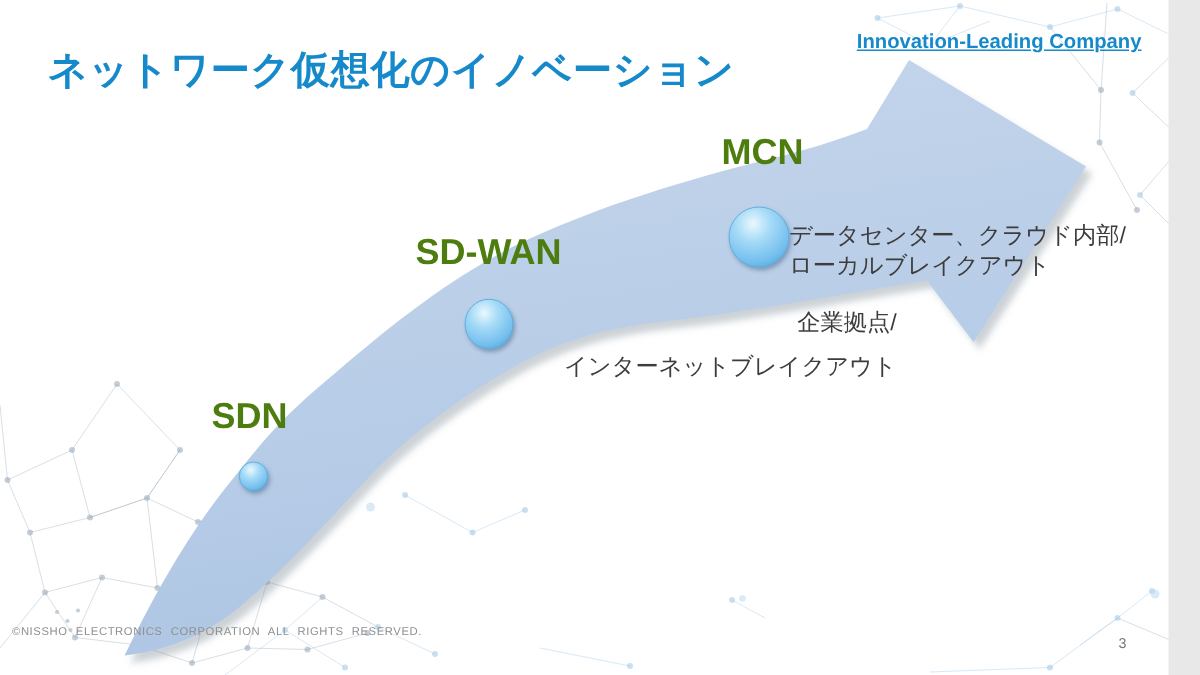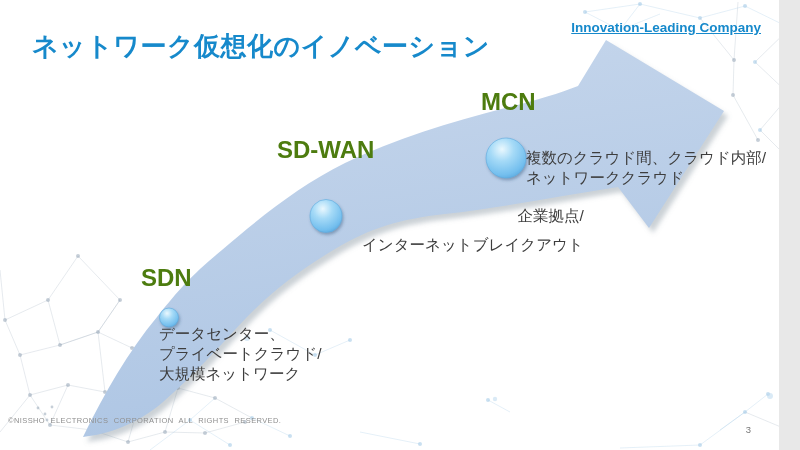--- a/index.html
+++ b/index.html
@@ -13,30 +13,30 @@
     color:#1689cb;letter-spacing:0.5px;white-space:nowrap;
   }
   .tagline{
     position:absolute;right:18px;top:20px;font-size:13.5px;font-weight:bold;
     color:#1689cb;white-space:nowrap;text-decoration:underline;
   }
   .ms-label{
     position:absolute;font-size:24px;font-weight:bold;color:#4d7c0f;white-space:nowrap;
   }
   .ms-label.sdn{left:141px;top:264px;}
-  .ms-label.sdwan{left:277px;top:136px;}
+  .ms-label.sdwan{left:277px;top:155px;}
   .ms-label.mcn{left:481px;top:88px;}
   .ms-desc{
     position:absolute;font-size:15.5px;line-height:20px;color:#3d3d3d;white-space:nowrap;
   }
   .ms-desc.sdn{left:159px;top:324px;}
   .ms-desc.sdwan{left:362px;top:206px;text-align:right;}
   .ms-desc.mcn{left:526px;top:148px;}
   .ms-desc .line{display:block;}
-  .ms-desc .line.gap{margin-top:9px;margin-left:0;}
+  .ms-desc .line.gap{margin-top:9px;margin-left:14px;}
   .footer{
     position:absolute;left:8px;top:416px;font-size:7.5px;color:#8f8f8f;
     letter-spacing:0.4px;word-spacing:3px;white-space:nowrap;
   }
   .page-number{
     position:absolute;right:28px;top:424px;font-size:9.5px;color:#777777;
   }
 </style>
 </head>
 <body>
@@ -166,34 +166,29 @@
 
     <circle cx="169" cy="317.5" r="9.5" fill="url(#sph)" stroke="#5ea9dd" stroke-width="0.6" filter="url(#mark-sh)"></circle>
     <ellipse cx="326" cy="216" rx="16" ry="16.5" fill="url(#sph)" stroke="#5ea9dd" stroke-width="0.6" filter="url(#mark-sh)"></ellipse>
     <ellipse cx="506" cy="158" rx="20" ry="20" fill="url(#sph)" stroke="#5ea9dd" stroke-width="0.6" filter="url(#mark-sh)"></ellipse>
   </svg>
 
   <h1 class="title">ネットワーク仮想化のイノベーション</h1>
   <div class="tagline">Innovation-Leading Company</div>
 
   <div class="ms-label sdn">SDN</div>
-  <div class="ms-desc sdn">
-    <span class="line">データセンター、</span>
-    <span class="line">プライベートクラウド/</span>
-    <span class="line">大規模ネットワーク</span>
-  </div>
 
   <div class="ms-label sdwan">SD-WAN</div>
   <div class="ms-desc sdwan">
     <span class="line">企業拠点/</span>
     <span class="line gap">インターネットブレイクアウト</span>
   </div>
 
   <div class="ms-label mcn">MCN</div>
   <div class="ms-desc mcn">
-    <span class="line">複数のクラウド間、クラウド内部/</span>
-    <span class="line">ネットワーククラウド</span>
+    <span class="line">データセンター、クラウド内部/</span>
+    <span class="line">ローカルブレイクアウト</span>
   </div>
 
   <div class="footer">©NISSHO ELECTRONICS  CORPORATION  ALL RIGHTS  RESERVED.</div>
   <div class="page-number">3</div>
 
 </div>
 
 </body></html>

